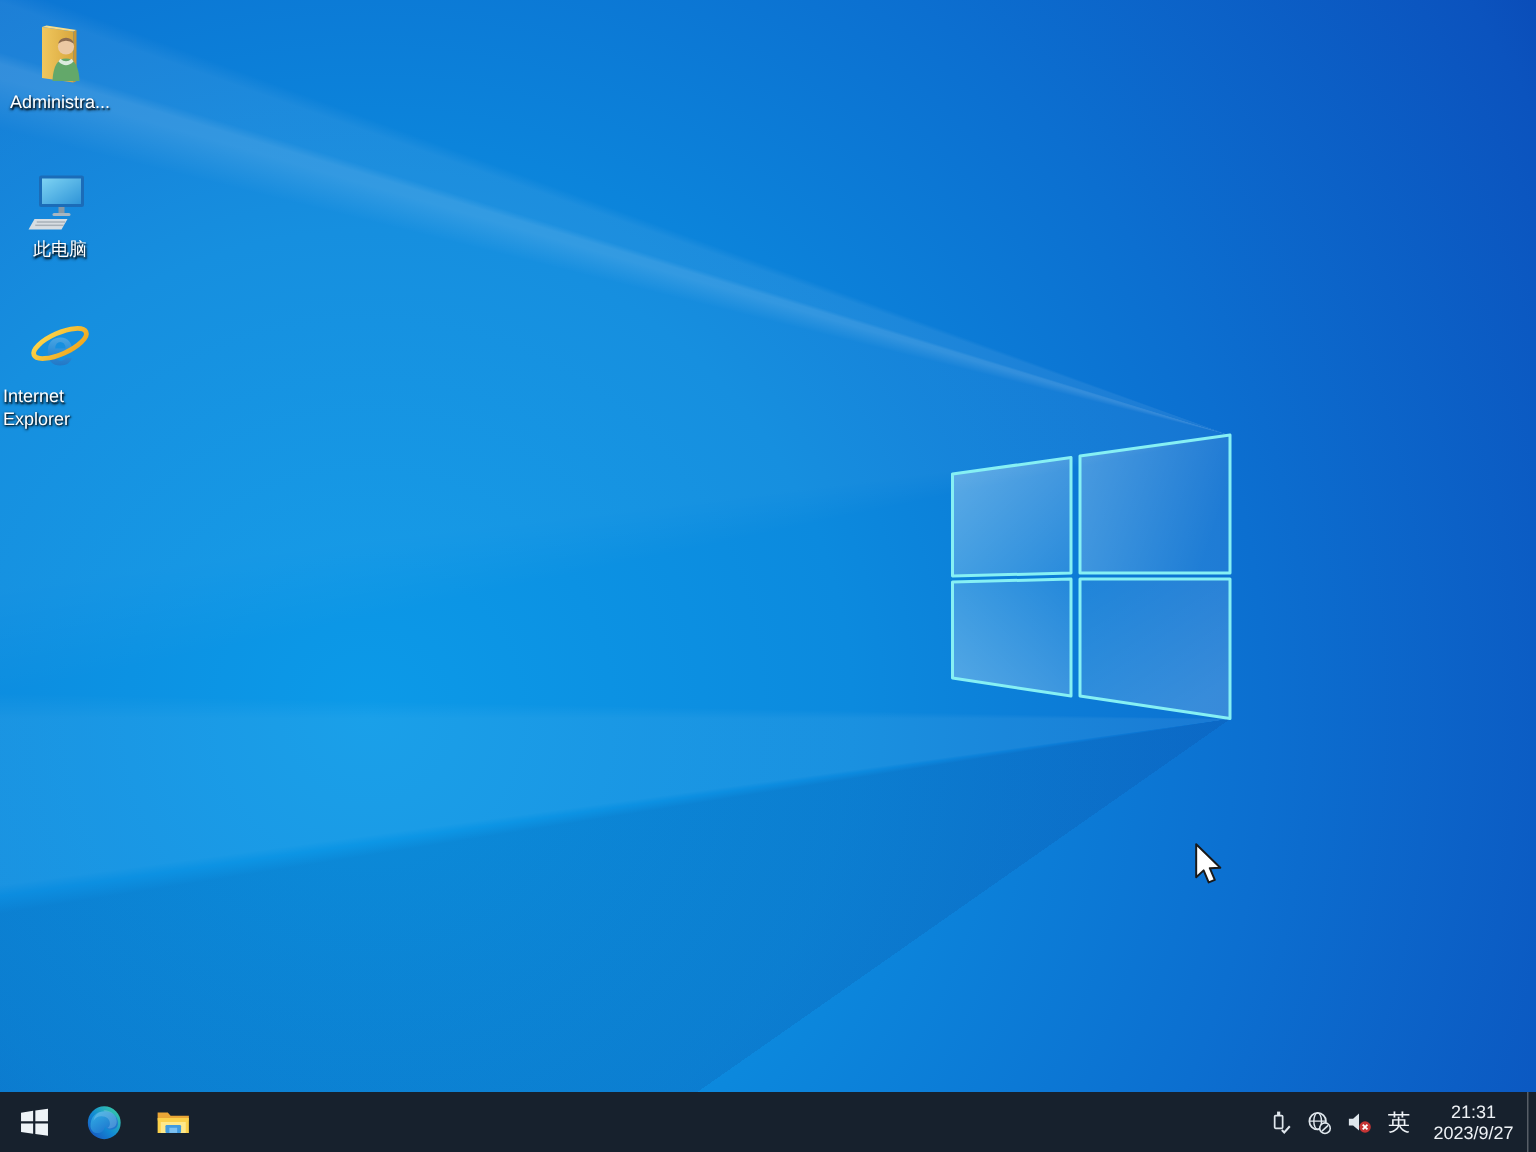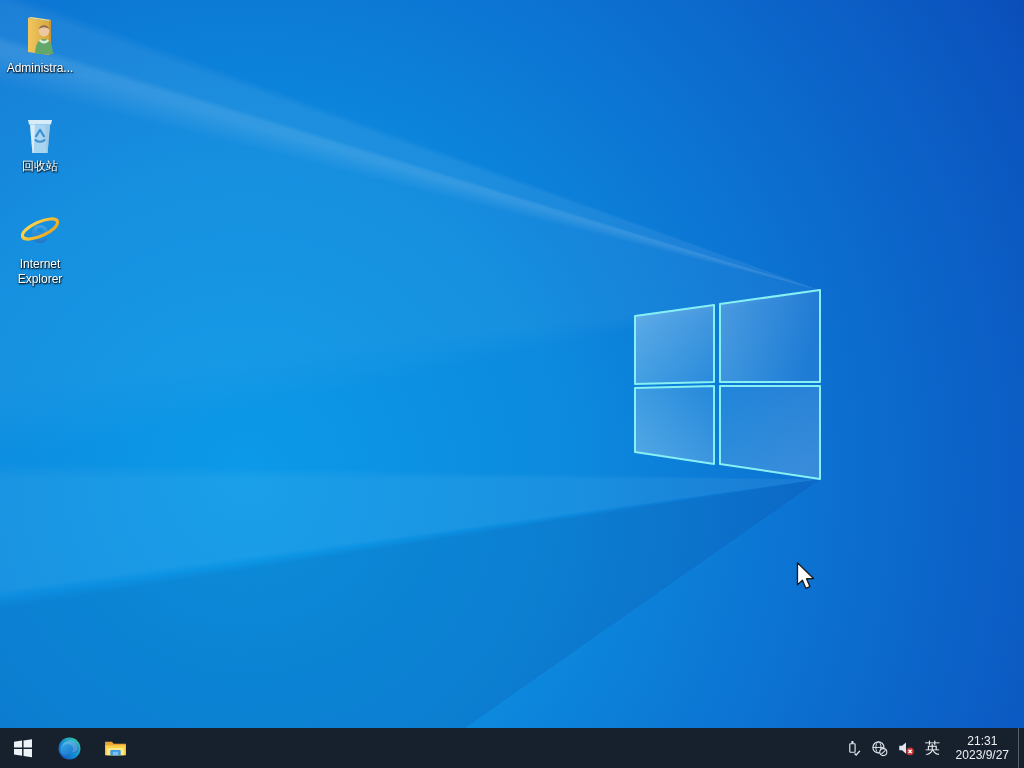--- a/index.html
+++ b/index.html
@@ -32,21 +32,21 @@
       radial-gradient(circle 920px at 24% 62%,
         #0c9ae8 0%, #0c8ade 35%, #0c6fd0 65%, #0b53be 95%, #0a4cb8 100%);
   }
   .logo-svg { position:absolute; left:0; top:0; pointer-events:none; }
 
   
   .icon-col { position:absolute; left:1px; top:10px; width:78px; display:flex; flex-direction:column; }
   .icon-cell { width:78px; height:98px; display:flex; flex-direction:column; align-items:center; padding-top:4px; cursor:default; }
   .icon-art { width:44px; height:44px; flex:0 0 44px; }
   .icon-label {
-    margin-top:3px; max-width:76px; text-align:center;
+    margin-top:3px; max-width:76px; 
     font-size:12px; line-height:15px; color:#ffffff;
     text-shadow:0 1px 2px rgba(0,0,0,0.9), 1px 1px 1px rgba(0,0,0,0.65);
     word-break:break-word;
   }
 
   
   .taskbar {
     position:absolute; left:0; right:0; bottom:0; height:40px;
     background:#17212d; display:flex; align-items:stretch; z-index:5;
   }
@@ -109,33 +109,42 @@
         <polygon points="10,4 13,3 33,6 31,7" fill="#f7dc8a"></polygon>
         <polygon points="31,7 33,6 33,40 31,41" fill="#c89636"></polygon>
         <path d="M17,40 q0.6,-15 9,-15 q8.4,0 9,15 z" fill="#63a86a"></path>
         <path d="M21,27 q5,5 10,0 l-1.2,-1.8 q-3.8,3.4 -7.6,0 z" fill="#e9f2ec" opacity="0.9"></path>
         <circle cx="26" cy="17" r="5.4" fill="#ecc9a3"></circle>
         <path d="M26,11.2 a5.6,5.6 0 0 1 5.3,3.9 q-2.6,-1.9 -5.3,-1.9 t-5.3,1.9 a5.6,5.6 0 0 1 5.3,-3.9 z" fill="#8c6b4f"></path>
       </svg>
       <div class="icon-label">Administra...</div>
     </div>
 
-
-
     <div class="icon-cell">
       <svg class="icon-art" viewBox="0 0 44 44">
-        <polygon points="10,8 34,8 33,12.5 11,12.5" fill="#e3f1fa" opacity="0.95"></polygon>
-        <polygon points="12,12.5 32,12.5 29.6,41 14.4,41" fill="#cde8f6" opacity="0.8"></polygon>
-        <polygon points="12,12.5 17,12.5 15.8,41 14.4,41" fill="#ffffff" opacity="0.55"></polygon>
-        <polygon points="27,12.5 32,12.5 29.6,41 28.2,41" fill="#9cc6de" opacity="0.65"></polygon>
-        <path d="M17.6,25 L22,17.8 L26.4,25" stroke="#3e8fd0" stroke-width="2.2" fill="none" stroke-linejoin="round"></path>
-        <path d="M16.8,27.5 a7,7 0 0 0 10.4,0" stroke="#3e8fd0" stroke-width="2" fill="none"></path>
-      </svg>
-      <div class="icon-label">回收站</div>
-    </div>
+        <defs>
+            <linearGradient id="pc-s" x1="0" y1="0" x2="1" y2="1">
+          <stop offset="0" stop-color="#7ed3f3"></stop>
+              <stop offset="1" stop-color="#2e94d8"></stop>
+            </linearGradient>
+          </defs>
+        <rect x="8" y="5" width="30" height="21" rx="1.5" fill="#1b6cb8"></rect>
+        <rect x="10" y="7" width="26" height="17" fill="url(#pc-s)"></rect>
+        <rect x="21" y="26" width="4" height="4" fill="#8798a6"></rect>
+        <rect x="17" y="30" width="12" height="2" rx="1" fill="#a7b6c2"></rect>
+        <polygon points="5,34 27,34 23,41 1,41" fill="#d7dde2"></polygon>
+        <g stroke="#a8b1b9" stroke-width="1">
+          <line x1="6.5" y1="36" x2="25.5" y2="36"></line>
+          <line x1="5.5" y1="38.2" x2="24.5" y2="38.2"></line>
+        </g>
+      </svg>
+      <div class="icon-label">此电脑</div>
+    </div>
+
+
 
     <div class="icon-cell">
       <svg class="icon-art" viewBox="0 0 44 44">
         <defs>
           <linearGradient id="ie-e" x1="0" y1="0" x2="0" y2="1">
             <stop offset="0" stop-color="#6ec6f2"></stop>
               <stop offset="0.55" stop-color="#2f8fd8"></stop>
               <stop offset="1" stop-color="#1a66b8"></stop>
           </linearGradient>
           <linearGradient id="ie-r" x1="0" y1="0" x2="1" y2="1">

